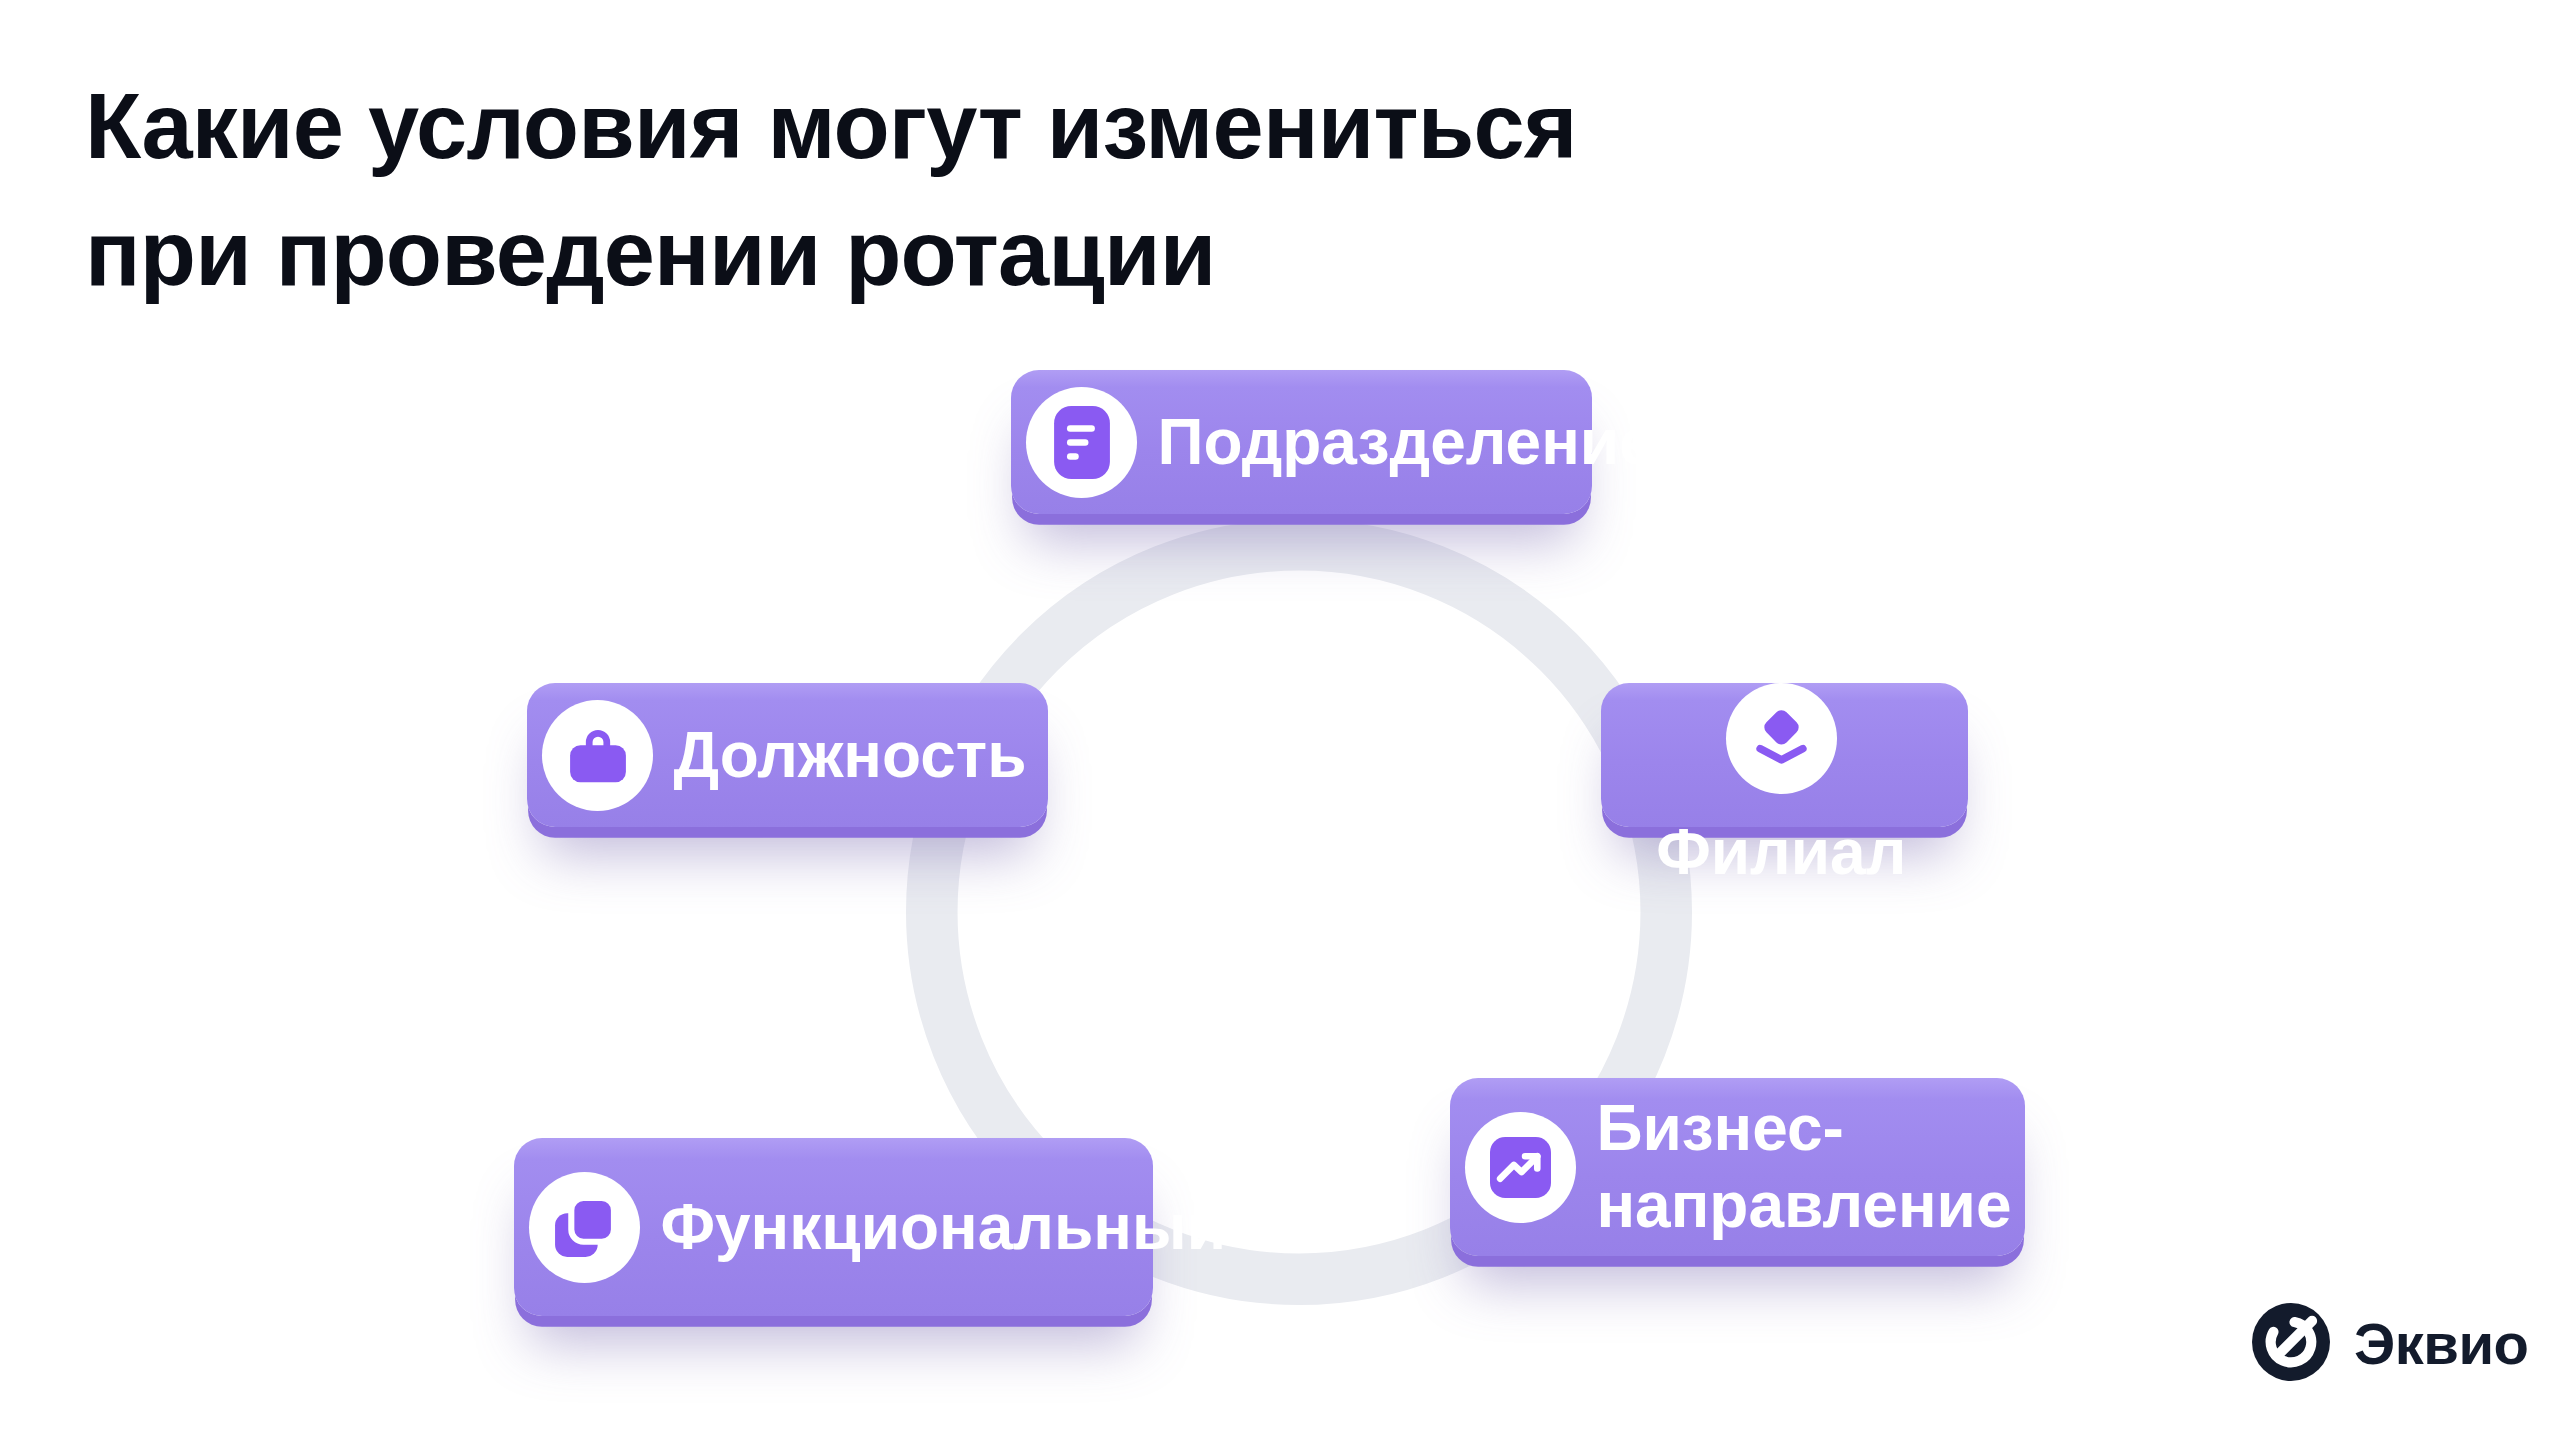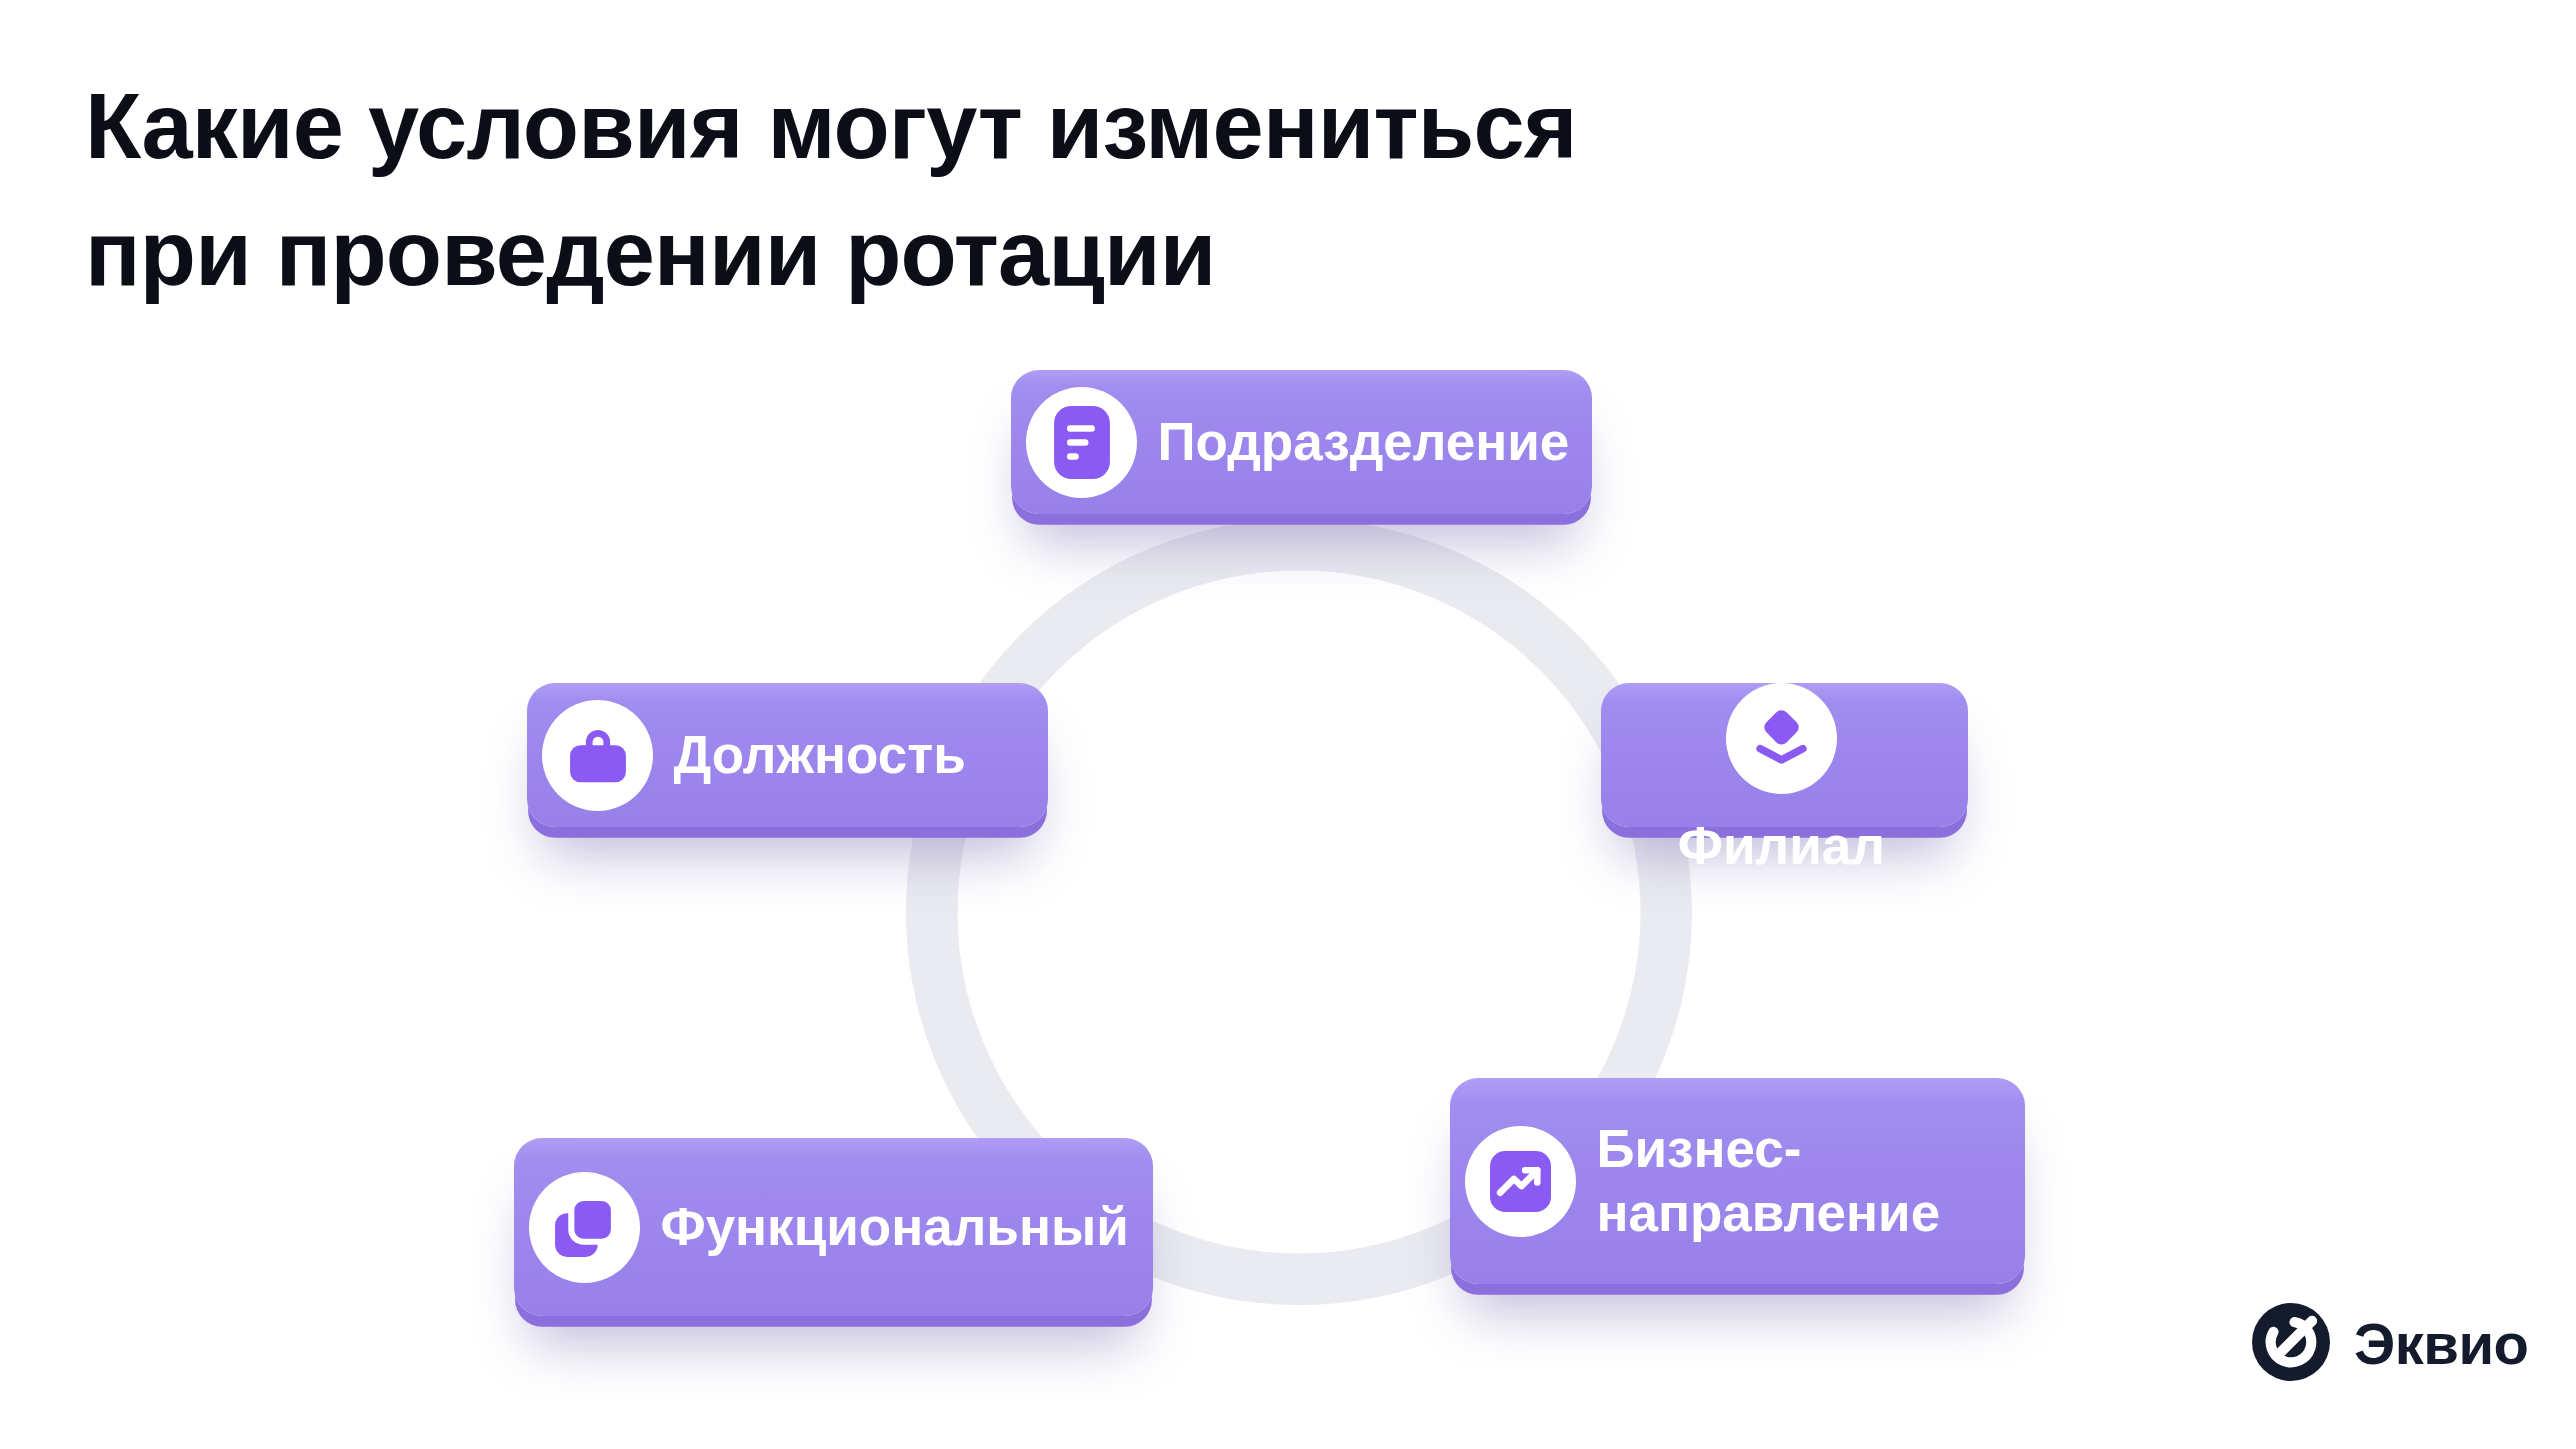--- a/index.html
+++ b/index.html
@@ -42,32 +42,32 @@
     gap:20.4px;
     padding:0 21.5px 0 15px;
     border-radius:28px;
     background:linear-gradient(180deg,var(--badge-purple-light) 0%,#a28df0 12%,var(--badge-purple) 55%,#9780e8 100%);
     box-shadow:0 11.8px 0 -1.1px var(--badge-edge-purple), 0 43px 54px -16px rgba(120,105,175,.45);
   }
   .b1{ left:1011px; top:370px;  width:581px; height:144px; }
   .b2{ left:527px;  top:683px; width:521px;  height:144px; }
   .b3{ left:1601px; top:683px; width:367px;  height:144px;flex-direction:column; }
   .b4{ left:514px;  top:1138px; width:639px; height:178px; }
-  .b5{ left:1450px; top:1078px; width:575px; height:206px; }
+  .b5{ left:1450px; top:1078px; width:575px; height:178px; }
   .icon-circle{
     flex:none;
     width:111px; height:111px;
     border-radius:50%;
     background:#ffffff;
     display:flex;
     align-items:center;
     justify-content:center;
   }
   .badge-label{
-    font-size:53px;
+    font-size:64px;
     font-weight:800;
     line-height:1.2;
     color:var(--badge-text);
     white-space:nowrap;
   }
   .logo{
     position:absolute;
     left:2252px; top:1303px;
     display:flex;
     align-items:center;

